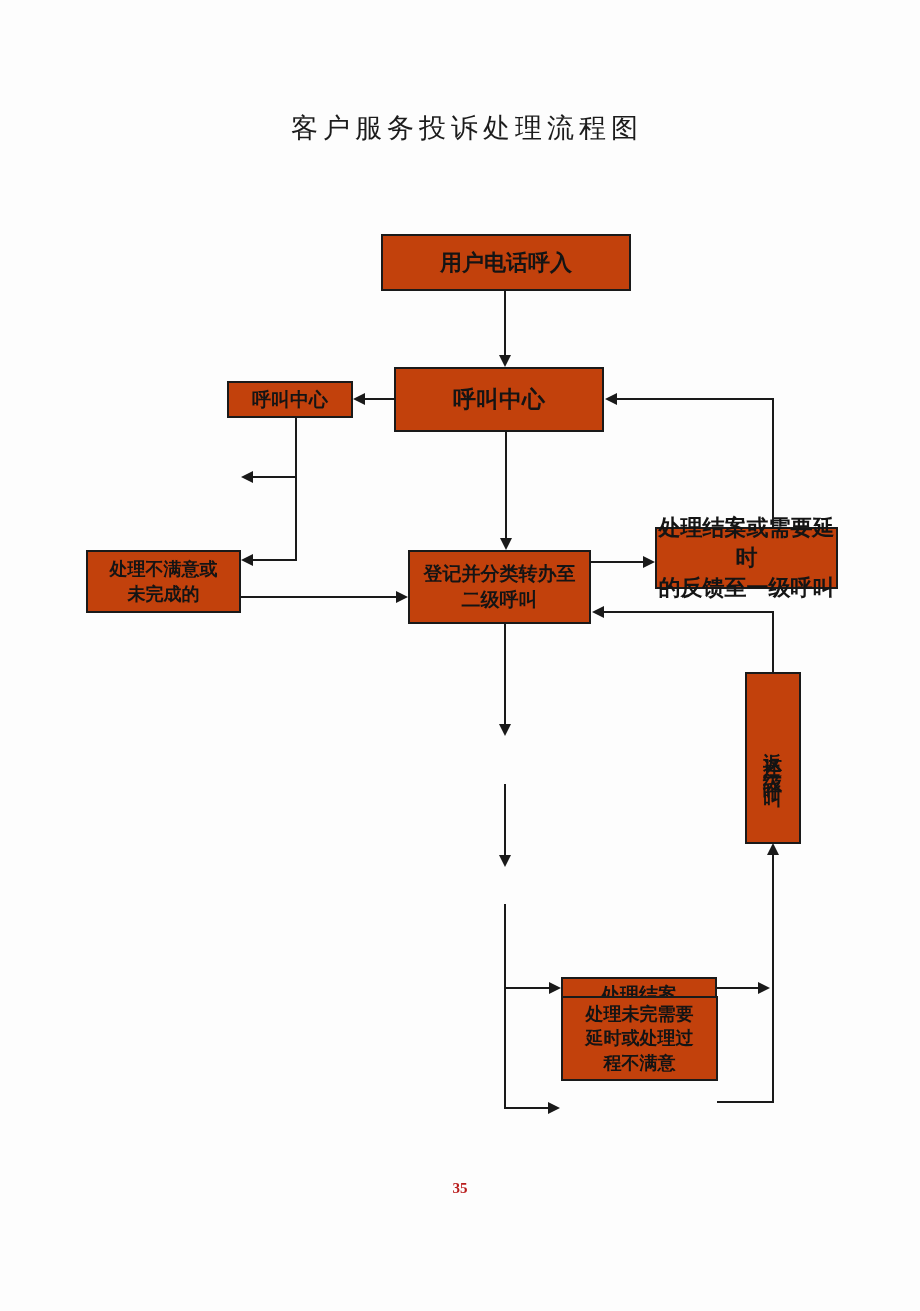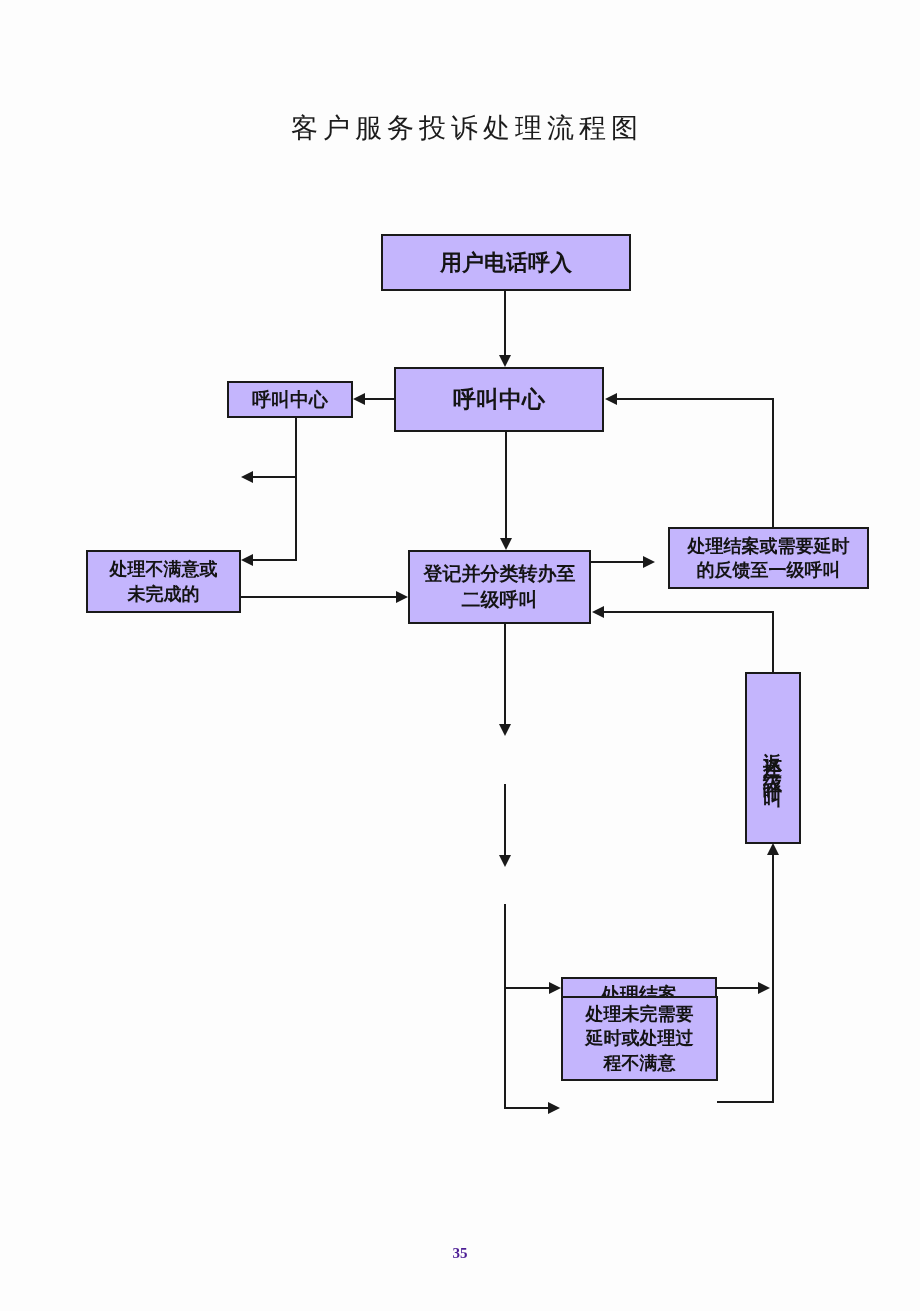--- a/index.html
+++ b/index.html
@@ -19,21 +19,21 @@
     text-align:center;
     font-family:"Liberation Serif", serif;
     font-size:27px;
     letter-spacing:5px;
     color:#1c1c1c;
   }
   .node{
     position:absolute;
     box-sizing:border-box;
     border:2px solid #1a1a1a;
-    background:#c4b5fd;
+    background:#c2410c;
     display:flex;
     align-items:center;
     justify-content:center;
     text-align:center;
     font-weight:bold;
     color:#141414;
     white-space:pre-line;
     line-height:1.35;
   }
   .node.vertical{
@@ -45,26 +45,26 @@
   .hline,.vline{position:absolute;background:#1a1a1a;}
   .hline{height:2px;}
   .vline{width:2px;}
   .ar{position:absolute;width:0;height:0;}
   .ar-down{border-left:6px solid transparent;border-right:6px solid transparent;border-top:12px solid #1a1a1a;}
   .ar-up{border-left:6px solid transparent;border-right:6px solid transparent;border-bottom:12px solid #1a1a1a;}
   .ar-left{border-top:6px solid transparent;border-bottom:6px solid transparent;border-right:12px solid #1a1a1a;}
   .ar-right{border-top:6px solid transparent;border-bottom:6px solid transparent;border-left:12px solid #1a1a1a;}
   .page-number{
     position:absolute;
-    left:0;top:1245px;width:100%;
+    left:0;top:1180px;width:100%;
     text-align:center;
     font-family:"Liberation Serif", serif;
     font-weight:bold;
     font-size:15px;
-    color:#4c1d95;
+    color:#b91c1c;
   }
 </style>
 </head>
 <body>
 
 <div class="page">
 
   <div class="doc-title">客户服务投诉处理流程图</div>
 
   <div class="node" style="left:381px;top:234px;width:250px;height:57px;font-size:22px;">用户电话呼入</div>
@@ -73,21 +73,21 @@
 
   <div class="node" style="left:227px;top:381px;width:126px;height:37px;font-size:19px;">呼叫中心</div>
 
 
   <div class="node" style="left:86px;top:550px;width:155px;height:63px;font-size:18px;">处理不满意或
 未完成的</div>
 
   <div class="node" style="left:408px;top:550px;width:183px;height:74px;font-size:19px;">登记并分类转办至
 二级呼叫</div>
 
-  <div class="node" style="left:655px;top:527px;width:201px;height:62px;font-size:18px;margin-left:13px;">处理结案或需要延时
+  <div class="node" style="left:655px;top:527px;width:183px;height:62px;font-size:22px;">处理结案或需要延时
 的反馈至一级呼叫</div>
 
   <div class="node vertical" style="left:745px;top:672px;width:56px;height:172px;font-size:19px;">返还二级呼叫</div>
 
 
 
   <div class="node" style="left:561px;top:977px;width:156px;height:36px;font-size:19px;">处理结案</div>
 
   <div class="node" style="left:561px;top:996px;width:157px;height:85px;font-size:18px;">处理未完需要
 延时或处理过

